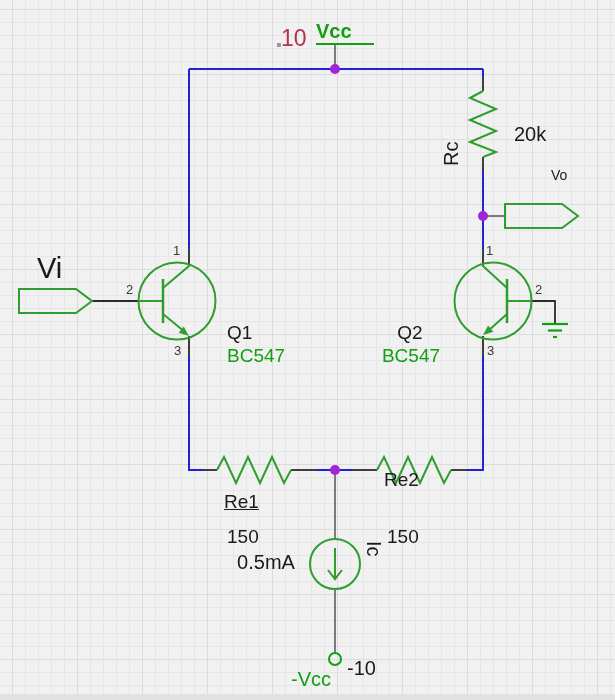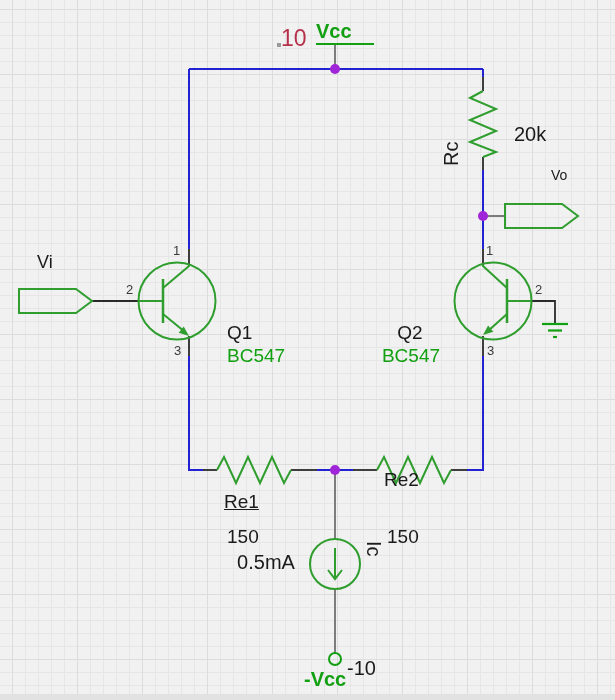--- a/index.html
+++ b/index.html
@@ -124,21 +124,21 @@
   </svg>
 
   <div class="anchor-marker"></div>
   <div class="lbl red" style="left:281px;top:26px;font-size:23px;">10</div>
   <div class="lbl green" style="left:316px;top:20px;font-weight:bold;">Vcc</div>
 
   <div class="lbl rot-ccw" style="left:440px;top:166px;">Rc</div>
   <div class="lbl" style="left:505px;top:123px;margin-left:9px;">20k</div>
 
   <div class="lbl" style="left:551px;top:168px;font-size:14px;">Vo</div>
-  <div class="lbl" style="left:37px;top:253px;font-size:18px;">Vi</div>
+  <div class="lbl" style="left:37px;top:253px;font-size:29px;">Vi</div>
 
   <div class="lbl comp" style="left:227px;top:283px;">Q1</div>
   <div class="lbl comp green" style="left:227px;top:306px;">BC547</div>
   <div class="lbl small" style="left:173px;top:244px;">1</div>
   <div class="lbl small" style="left:126px;top:283px;">2</div>
   <div class="lbl small" style="left:174px;top:344px;">3</div>
 
   <div class="lbl comp r-align" style="left:375px;top:283px;width:70px;">Q2</div>
   <div class="lbl comp green r-align" style="left:377px;top:306px;width:68px;">BC547</div>
   <div class="lbl small" style="left:486px;top:244px;">1</div>
@@ -146,17 +146,17 @@
   <div class="lbl small" style="left:487px;top:344px;">3</div>
 
   <div class="lbl comp" style="left:224px;top:452px;text-decoration:underline;">Re1</div>
   <div class="lbl comp" style="left:227px;top:487px;">150</div>
   <div class="lbl comp" style="left:384px;top:430px;">Re2</div>
   <div class="lbl comp" style="left:387px;top:487px;">150</div>
 
   <div class="lbl r-align" style="left:230px;top:551px;width:72px;">0.5mA</div>
   <div class="lbl rot-cw" style="left:385px;top:541px;">Ic</div>
 
-  <div class="lbl green" style="left:304px;top:668px;font-weight:bold;">-Vcc</div>
+  <div class="lbl green" style="left:291px;top:668px;">-Vcc</div>
   <div class="lbl" style="left:347px;top:657px;">-10</div>
 
   <div class="bottom-band"></div>
 </div>
 
 </body></html>

